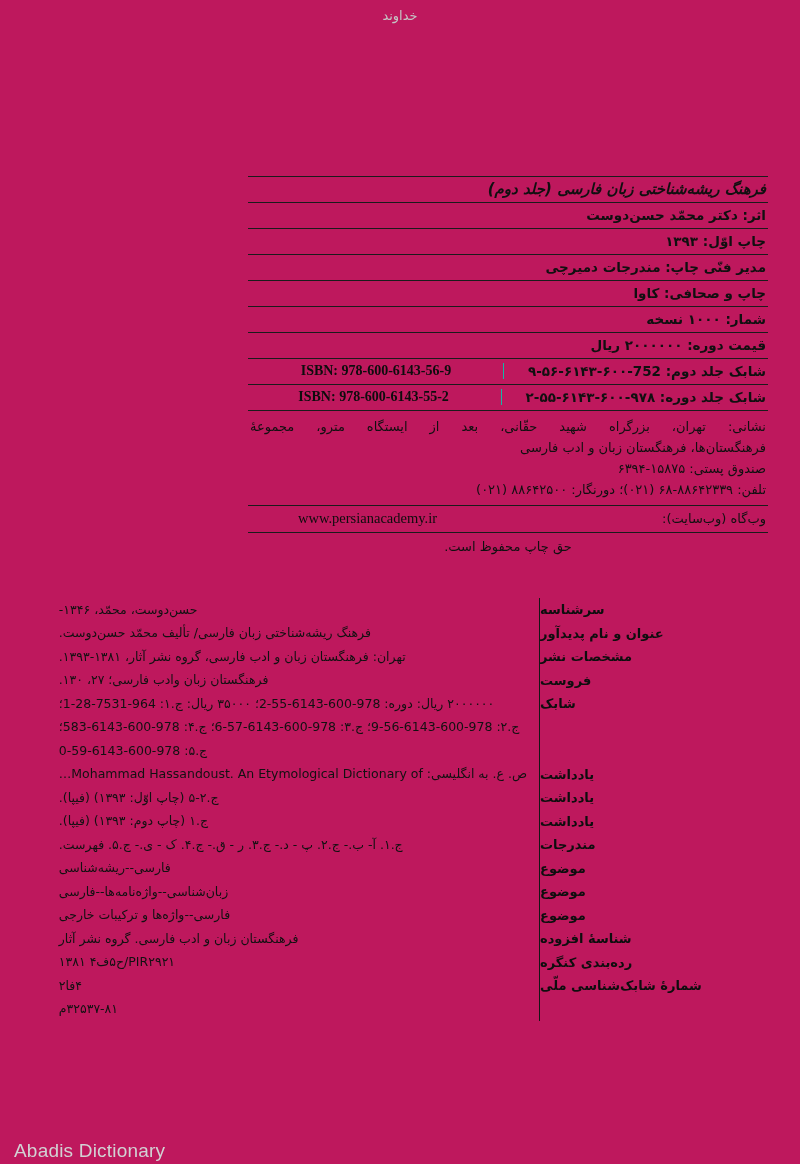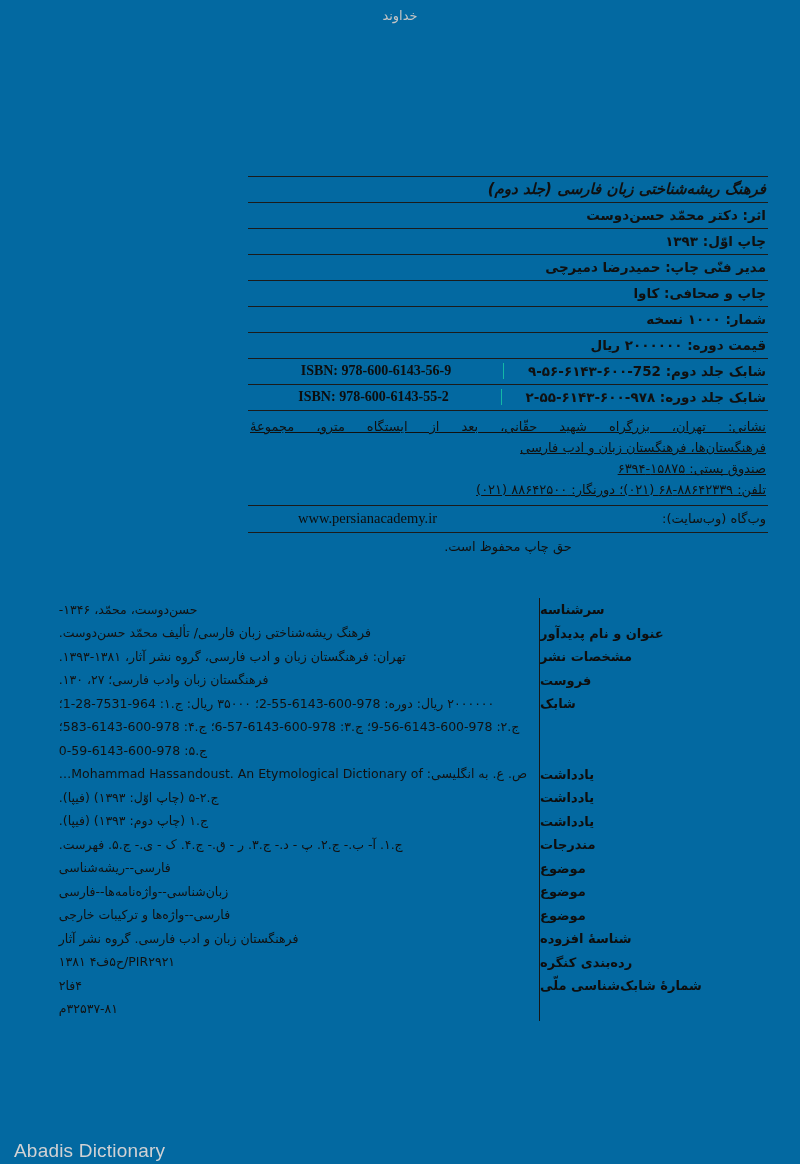--- a/index.html
+++ b/index.html
@@ -13,21 +13,21 @@
     height: 1164px;
     position: relative;
     font-family: "DejaVu Sans", "Liberation Sans", sans-serif;
     color: #111111;
     overflow: hidden;
   }
 
   .page {
     position: absolute;
     inset: 0;
-    background: #0369a1;
+    background: #be185d;
   }
 
   
   .top-watermark {
     position: absolute;
     top: 8px;
     left: 0;
     width: 800px;
     text-align: center;
     font-size: 13px;
@@ -132,21 +132,20 @@
     box-sizing: border-box;
   }
 
   
   .addr {
     direction: rtl;
     padding: 5px 2px 5px 2px;
     font-size: 13px;
     color: #101010;
     line-height: 1.62;
-    text-decoration: underline;
   }
   .addr .ln {
     text-align: right;
     white-space: nowrap;
   }
   .addr .ln.justify {
     text-align: justify;
     text-align-last: justify;
     white-space: normal;
   }
@@ -244,21 +243,21 @@
       <div class="fa">اثر: دکتر محمّد حسن‌دوست</div>
     </div>
 
     <div class="hr"></div>
     <div class="row">
       <div class="fa">چاپ اوّل: ۱۳۹۳</div>
     </div>
 
     <div class="hr"></div>
     <div class="row">
-      <div class="fa">مدیر فنّی چاپ: حمیدرضا دمیرچی</div>
+      <div class="fa">مدیر فنّی چاپ: مندرجات دمیرچی</div>
     </div>
 
     <div class="hr"></div>
     <div class="row">
       <div class="fa">چاپ و صحافی: کاوا</div>
     </div>
 
     <div class="hr"></div>
     <div class="row">
       <div class="fa">شمار: ۱۰۰۰ نسخه</div>

